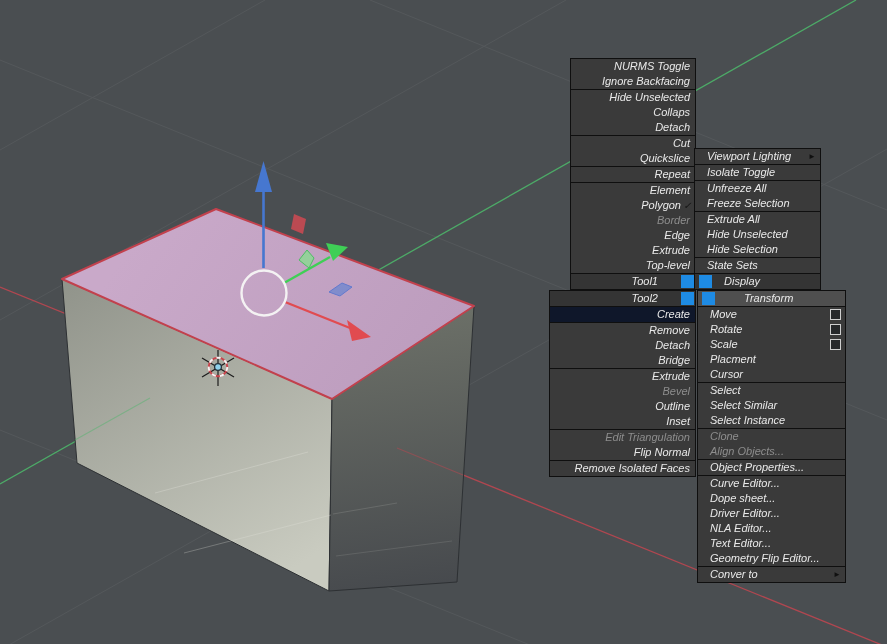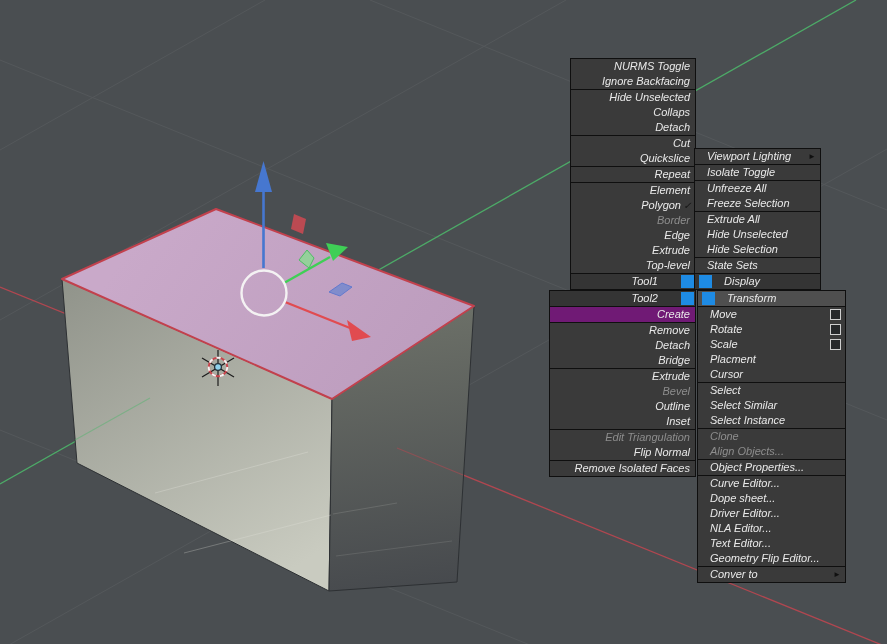--- a/index.html
+++ b/index.html
@@ -11,22 +11,22 @@
   svg.scene{position:absolute;left:0;top:0;}
   
   .menu{position:absolute;background:#3a3a3a;border:1px solid #0f0f0f;box-sizing:border-box;}
   .sec{border-bottom:1px solid #0f0f0f;}
   .menu .sec:last-child{border-bottom:none;}
   .row{height:15px;display:flex;align-items:center;font-size:11px;line-height:15px;color:#e9e9e9;white-space:nowrap;box-sizing:border-box;font-style:italic;}
   .lmenu .row{justify-content:flex-end;padding:0 5px;}
   .rmenu .row{justify-content:flex-start;padding:0 4px 0 12px;}
   .row.dis .lbl{color:#8d8d8d;}
   .row.title{background:#343434;}
-  .row.hl{background:#4f4f4f;}
-  .row.hl2{background:#701a75;justify-content:flex-end;}
+  .row.hl{background:#4f4f4f;gap:17px;}
+  .row.hl2{background:#0f172a;justify-content:flex-end;}
   .lmenu .row.title{padding-right:1px;gap:20px;}
   .rmenu .row.title{padding-left:4px;}
   .badge{width:13px;height:13px;background:#1e8be4;flex:none;}
   .lmenu .badge{margin-left:3px;}
   .rmenu .badge{margin-right:12px;}
   .chk{color:#141414;font-size:10px;width:13px;text-align:center;flex:none;margin-right:-4px;}
   .arr{margin-left:auto;color:#101010;font-size:8px;}
   .setbox{margin-left:auto;width:9px;height:9px;background:#26282a;border:1px solid #cfcfcf;flex:none;}
   #m-tools1{left:570px;top:58px;width:126px;}
   #m-tools2{left:549px;top:290px;width:147px;}

